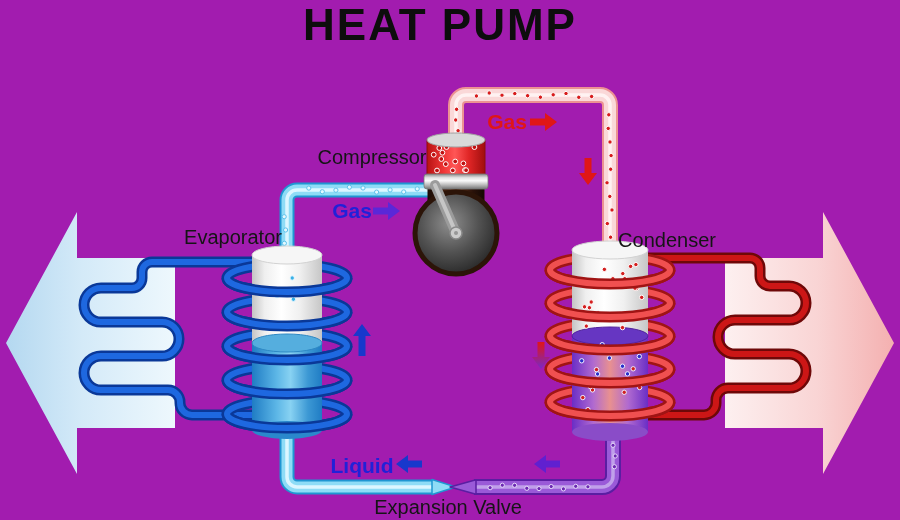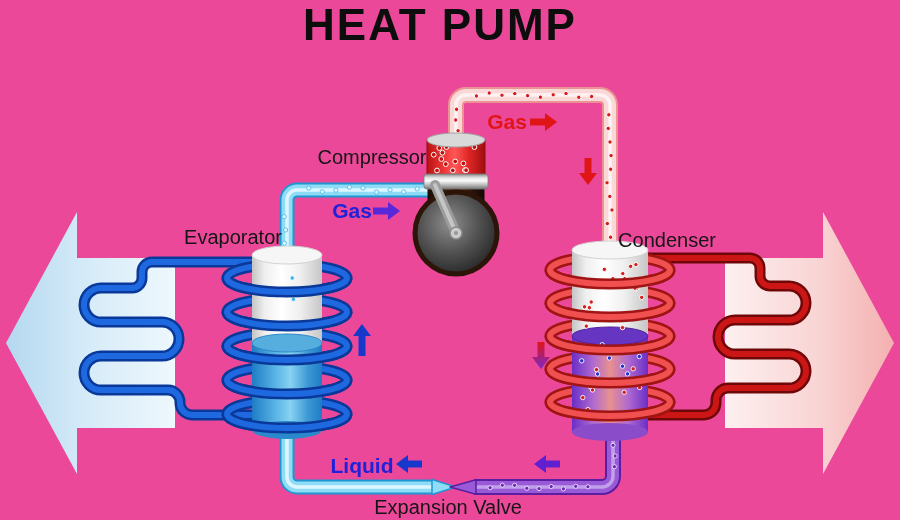--- a/index.html
+++ b/index.html
@@ -1,16 +1,16 @@
 <!DOCTYPE html>
 <html><head>
 <meta charset="utf-8">
 <style>
   html,body{margin:0;padding:0;background:#ffffff;}
-  .stage{width:900px;height:520px;position:relative;background:#ec4899;overflow:hidden;
+  .stage{width:900px;height:520px;position:relative;background:#a21caf;overflow:hidden;
          font-family:"Liberation Sans",sans-serif;}
   svg{display:block;}
   text{font-family:"Liberation Sans","DejaVu Sans",sans-serif;}
   .title-text{font-weight:bold;letter-spacing:2px;}
   .comp-label{font-size:20px;fill:#151515;}
   .flow-label{font-size:21px;font-weight:bold;}
 </style>
 </head>
 <body>
 

